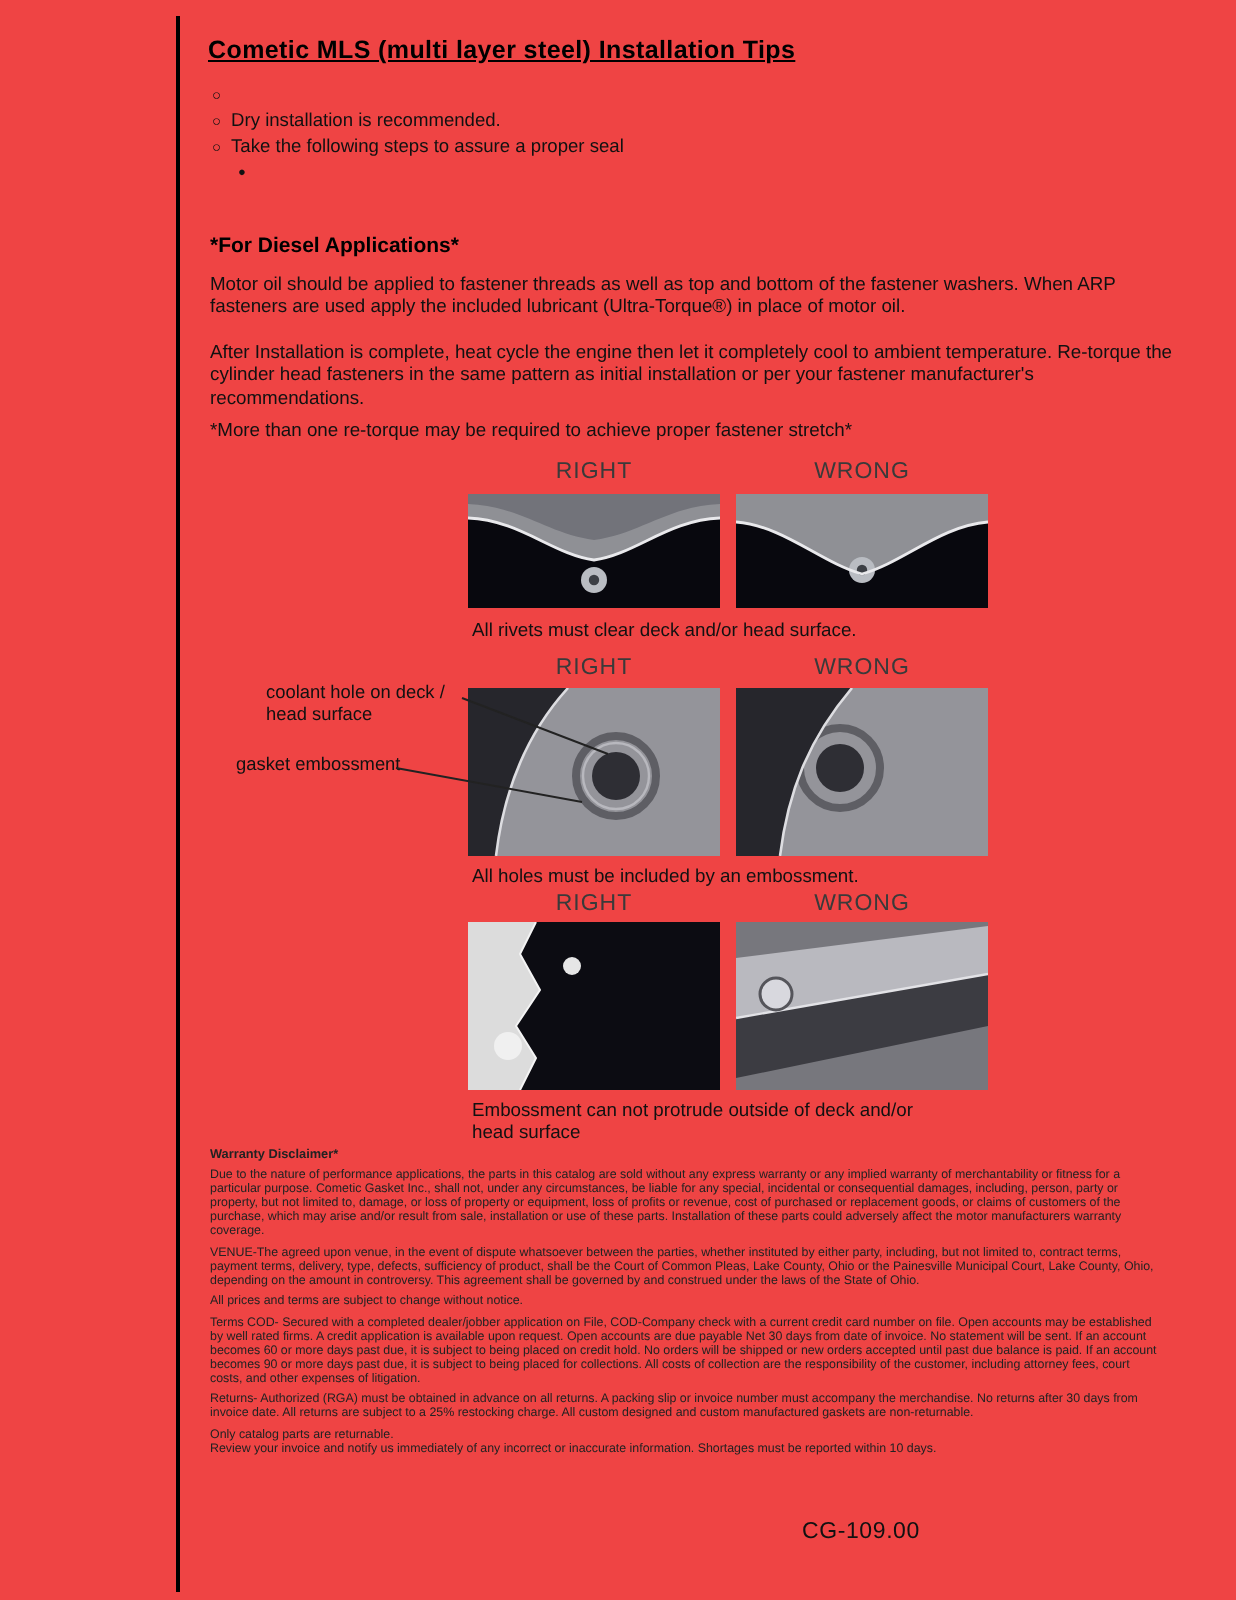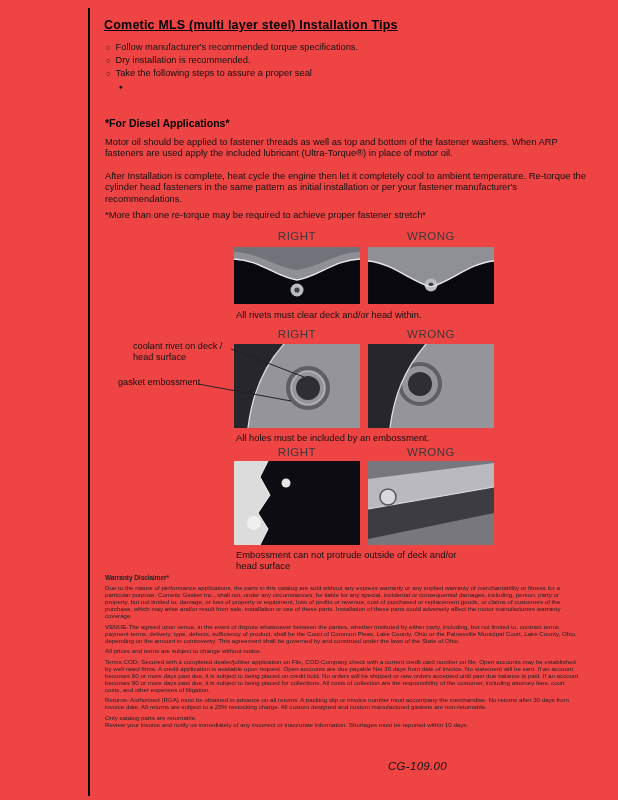--- a/index.html
+++ b/index.html
@@ -41,21 +41,20 @@
 
 <div class="page">
 
   <div class="rule"></div>
 
   <h1 class="abs title" style="left:104px; top:18px;">Cometic MLS (multi layer steel) Installation Tips</h1>
 
   <div class="abs bullets" style="left:106px; top:42px; width:486px;">
     <div class="brow">
       <span class="mk1">○</span>
-      <span>Follow manufacturer's recommended torque specifications.</span>
     </div>
     <div class="brow">
       <span class="mk1">○</span>
       <span>Dry installation is recommended.</span>
     </div>
     <div class="brow">
       <span class="mk1">○</span>
       <span>Take the following steps to assure a proper seal</span>
     </div>
     <div class="brow sub">
@@ -83,26 +82,26 @@
   </div>
   <div class="abs dimg" style="left:368px; top:247px; height:57px;">
     <svg width="126" height="57" viewBox="0 0 126 57">
       <rect width="126" height="57" fill="#08080e"></rect>
       <path d="M0,0 H126 V14 C102,16 84,34 63,40 C42,34 24,16 0,14 Z" fill="#8f9095"></path>
       <circle cx="63" cy="38" r="6.5" fill="#b9bcc2"></circle>
       <circle cx="63" cy="38" r="2.6" fill="#3c3f45"></circle>
       <path d="M0,14 C24,16 42,34 63,40 C84,34 102,16 126,14" stroke="#e9e9ec" stroke-width="1.4" fill="none"></path>
     </svg>
   </div>
-  <div class="abs caption" style="left:236px; top:309px; width:300px;">All rivets must clear deck and/or head within.</div>
+  <div class="abs caption" style="left:236px; top:309px; width:300px;">All rivets must clear deck and/or head surface.</div>
 
   <div class="abs dlabel" style="left:234px; top:328px;">RIGHT</div>
   <div class="abs dlabel" style="left:368px; top:328px;">WRONG</div>
 
-  <div class="abs sidelabel" style="left:133px; top:341px; width:100px;">coolant rivet on deck / head surface</div>
+  <div class="abs sidelabel" style="left:133px; top:341px; width:100px;">coolant hole on deck / head surface</div>
   <div class="abs sidelabel" style="left:118px; top:377px; width:100px;">gasket embossment</div>
 
   <div class="abs dimg" style="left:234px; top:344px; height:84px;">
     <svg width="126" height="84" viewBox="0 0 126 84">
       <rect width="126" height="84" fill="#94949a"></rect>
       <path d="M0,0 H50 C30,22 18,50 14,84 H0 Z" fill="#26262c"></path>
       <path d="M50,0 C30,22 18,50 14,84" stroke="#dddde1" stroke-width="1.3" fill="none"></path>
       <circle cx="74" cy="44" r="20" fill="none" stroke="#5e5e64" stroke-width="4"></circle>
       <circle cx="74" cy="44" r="16.5" fill="none" stroke="#b8b8be" stroke-width="1.2"></circle>
       <circle cx="74" cy="44" r="12" fill="#2e2e34"></circle>
@@ -152,15 +151,15 @@
     <div class="fp-h">Warranty Disclaimer*</div>
     <p>Due to the nature of performance applications, the parts in this catalog are sold without any express warranty or any implied warranty of merchantability or fitness for a particular purpose.  Cometic Gasket Inc., shall not, under any circumstances, be liable for any special, incidental or consequential damages, including, person, party or property, but not limited to, damage, or loss of property or equipment, loss of profits or revenue, cost of purchased or replacement goods, or claims of customers of the purchase, which may arise and/or result from sale, installation or use of these parts.  Installation of these parts could adversely affect the motor manufacturers warranty coverage.</p>
     <p>VENUE-The agreed upon venue, in the event of dispute whatsoever between the parties, whether instituted by either party, including, but not limited to, contract terms, payment terms, delivery, type, defects, sufficiency of product, shall be the Court of Common Pleas, Lake County, Ohio or the Painesville Municipal Court, Lake County, Ohio, depending on the amount in controversy. This agreement shall be governed by and construed under the laws of the State of Ohio.</p>
     <p>All prices and terms are subject to change without notice.</p>
     <p>Terms COD- Secured with a completed dealer/jobber application on File, COD-Company check with a current credit card number on file.  Open accounts may be established by well rated firms.  A credit application is available upon request.  Open accounts are due payable Net 30 days from date of invoice.  No statement will be sent.  If an account becomes 60 or more days past due, it is subject to being placed on credit hold.  No orders will be shipped or new orders accepted until past due balance is paid.  If an account becomes 90 or more days past due, it is subject to being placed for collections.  All costs of collection are the responsibility of the customer, including attorney fees, court costs, and other expenses of litigation.</p>
     <p>Returns- Authorized (RGA) must be obtained in advance on all returns.  A packing slip or invoice number must accompany the merchandise.  No returns after 30 days from invoice date.  All returns are subject to a 25% restocking charge.  All custom designed and custom manufactured gaskets are non-returnable.</p>
     <p class="tight">Only catalog parts are returnable.</p>
     <p>Review your invoice and notify us immediately of any incorrect or inaccurate information.  Shortages must be reported within 10 days.</p>
   </div>
 
-  <div class="abs footer" style="left:388px; top:760px;font-style:italic;">CG-109.00</div>
+  <div class="abs footer" style="left:401px; top:760px;">CG-109.00</div>
 
 </div>
 
 </body></html>

